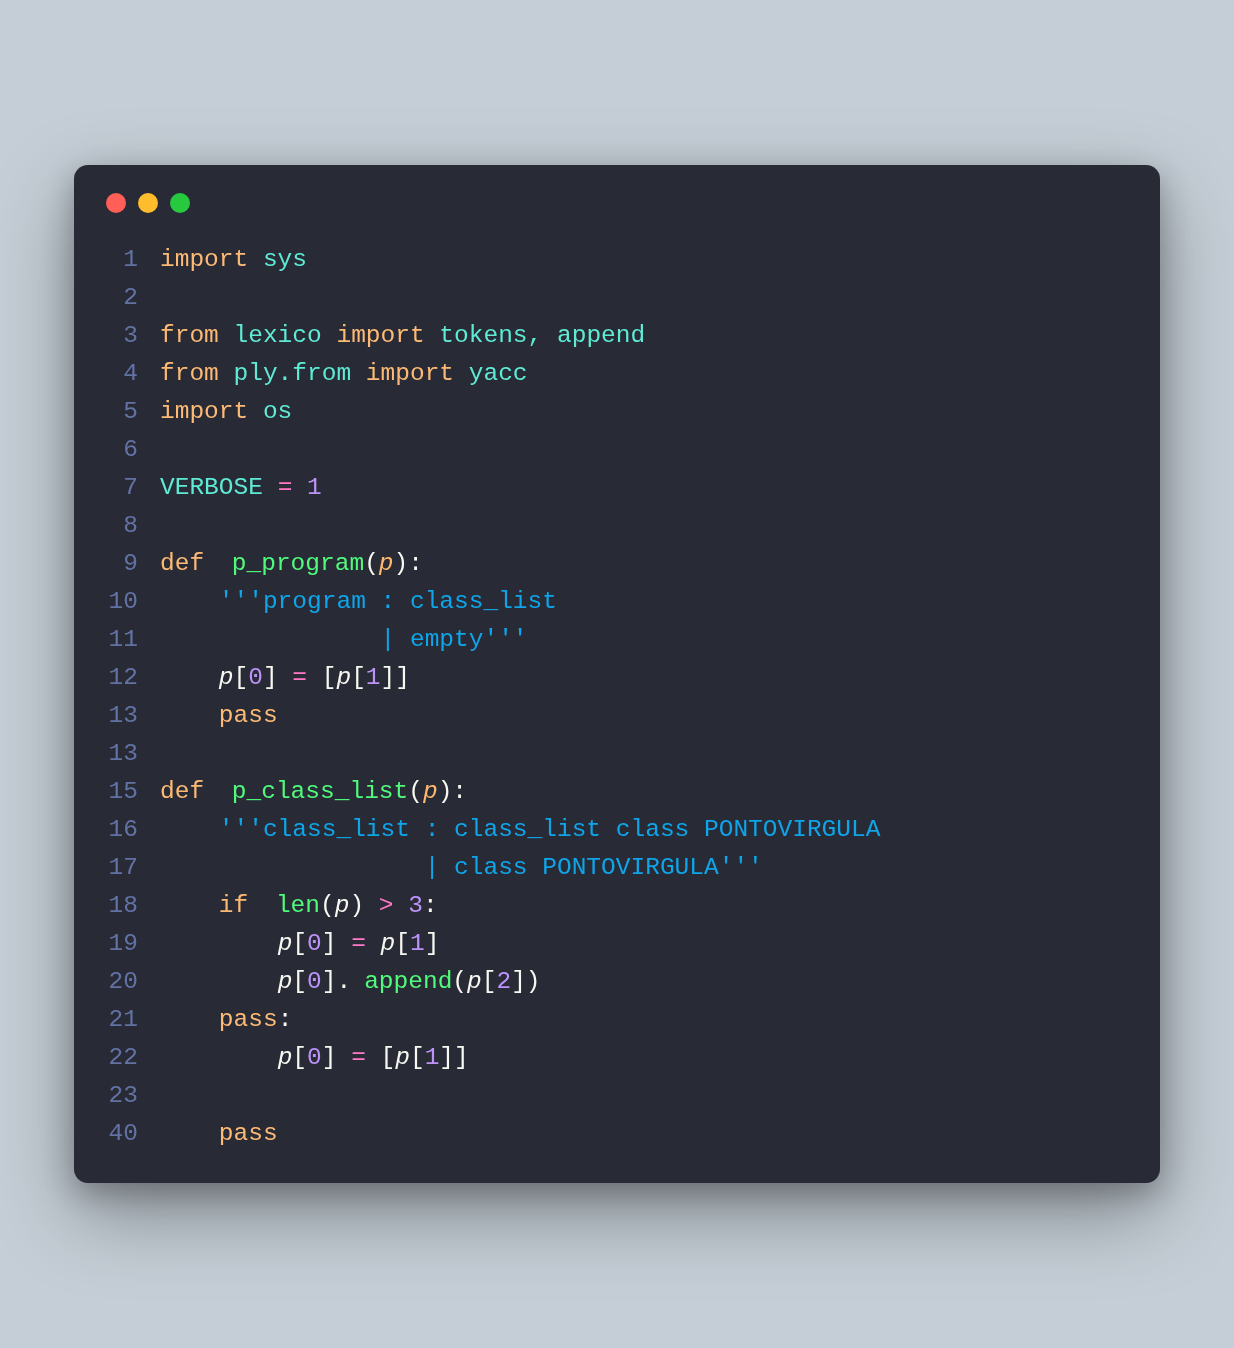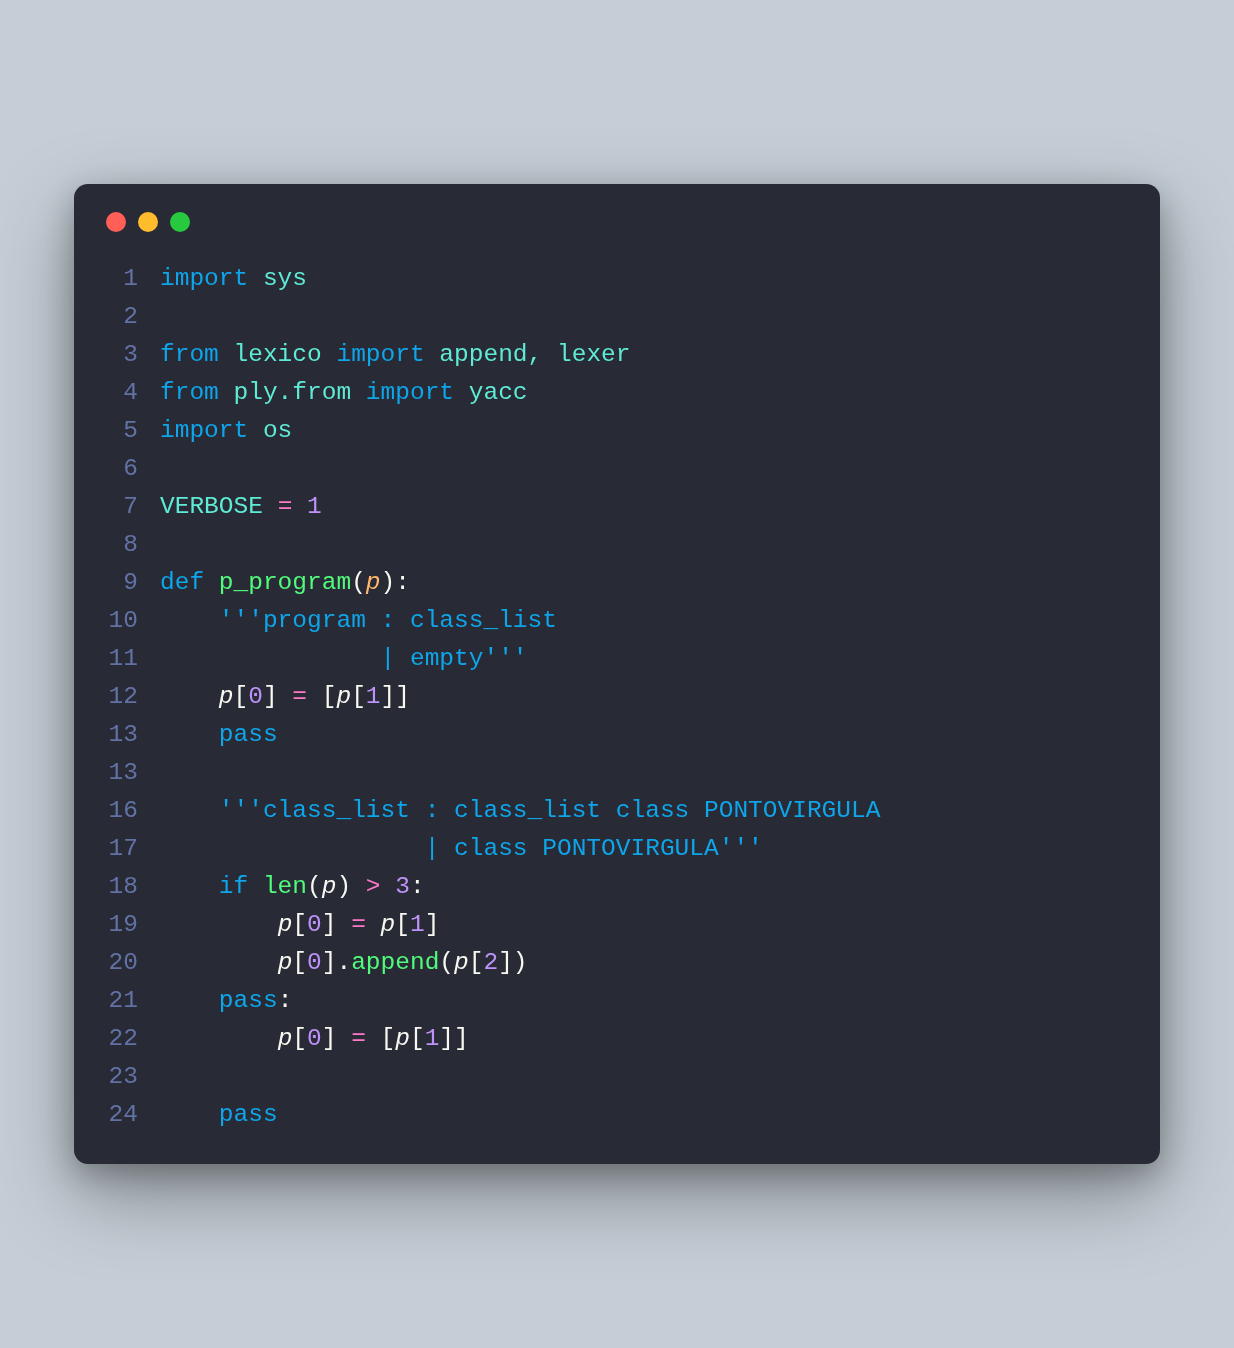--- a/index.html
+++ b/index.html
@@ -43,57 +43,58 @@
   }
   .ln {
     color: #6272a4;
     width: 56px;
     text-align: right;
     padding-right: 22px;
     user-select: none;
     flex-shrink: 0;
   }
   .content { flex: 1; }
-  .kw { color: #0ea5e9; }        
-  .fn { color: #50fa7b; }        
+  .kw { color: #fdba74; }        
+  .fn { color: #50fa7b; margin-left: 13px; }        
   .id { color: #5eead4; }        
   .param { color: #ffb86c; font-style: italic; }  
   .pvar { color: #f8f8f2; font-style: italic; }   
   .num { color: #bd93f9; }       
   .op { color: #ff79c6; }        
   .pn { color: #f8f8f2; }        
   .str { color: #0ea5e9; }       
 </style>
 </head>
 <body>
 
 <div class="window">
   <div class="traffic-lights">
     <div class="dot red"></div>
     <div class="dot yellow"></div>
     <div class="dot green"></div>
   </div>
   <div class="code" id="code">
       <div class="line"><span class="ln">1</span><span class="content"><span class="kw">import</span><span class="id"> sys</span></span></div>
       <div class="line"><span class="ln">2</span><span class="content">&nbsp;</span></div>
-      <div class="line"><span class="ln">3</span><span class="content"><span class="kw">from</span><span class="id"> lexico </span><span class="kw">import</span><span class="id"> append, lexer</span></span></div>
+      <div class="line"><span class="ln">3</span><span class="content"><span class="kw">from</span><span class="id"> lexico </span><span class="kw">import</span><span class="id"> tokens, append</span></span></div>
       <div class="line"><span class="ln">4</span><span class="content"><span class="kw">from</span><span class="id"> ply.from </span><span class="kw">import</span><span class="id"> yacc</span></span></div>
       <div class="line"><span class="ln">5</span><span class="content"><span class="kw">import</span><span class="id"> os</span></span></div>
       <div class="line"><span class="ln">6</span><span class="content">&nbsp;</span></div>
       <div class="line"><span class="ln">7</span><span class="content"><span class="id">VERBOSE </span><span class="op">=</span><span class="id"> </span><span class="num">1</span></span></div>
       <div class="line"><span class="ln">8</span><span class="content">&nbsp;</span></div>
       <div class="line"><span class="ln">9</span><span class="content"><span class="kw">def</span><span class="id"> </span><span class="fn">p_program</span><span class="pn">(</span><span class="param">p</span><span class="pn">):</span></span></div>
       <div class="line"><span class="ln">10</span><span class="content"><span class="str">    '''program : class_list</span></span></div>
       <div class="line"><span class="ln">11</span><span class="content"><span class="str">               | empty'''</span></span></div>
       <div class="line"><span class="ln">12</span><span class="content"><span class="id">    </span><span class="pvar">p</span><span class="pn">[</span><span class="num">0</span><span class="pn">] </span><span class="op">=</span><span class="pn"> [</span><span class="pvar">p</span><span class="pn">[</span><span class="num">1</span><span class="pn">]]</span></span></div>
       <div class="line"><span class="ln">13</span><span class="content"><span class="id">    </span><span class="kw">pass</span></span></div>
       <div class="line"><span class="ln">13</span><span class="content">&nbsp;</span></div>
+      <div class="line"><span class="ln">15</span><span class="content"><span class="kw">def</span><span class="id"> </span><span class="fn">p_class_list</span><span class="pn">(</span><span class="param">p</span><span class="pn">):</span></span></div>
       <div class="line"><span class="ln">16</span><span class="content"><span class="str">    '''class_list : class_list class PONTOVIRGULA</span></span></div>
       <div class="line"><span class="ln">17</span><span class="content"><span class="str">                  | class PONTOVIRGULA'''</span></span></div>
       <div class="line"><span class="ln">18</span><span class="content"><span class="id">    </span><span class="kw">if</span><span class="id"> </span><span class="fn">len</span><span class="pn">(</span><span class="pvar">p</span><span class="pn">) </span><span class="op">&gt;</span><span class="id"> </span><span class="num">3</span><span class="pn">:</span></span></div>
       <div class="line"><span class="ln">19</span><span class="content"><span class="id">        </span><span class="pvar">p</span><span class="pn">[</span><span class="num">0</span><span class="pn">] </span><span class="op">=</span><span class="id"> </span><span class="pvar">p</span><span class="pn">[</span><span class="num">1</span><span class="pn">]</span></span></div>
       <div class="line"><span class="ln">20</span><span class="content"><span class="id">        </span><span class="pvar">p</span><span class="pn">[</span><span class="num">0</span><span class="pn">].</span><span class="fn">append</span><span class="pn">(</span><span class="pvar">p</span><span class="pn">[</span><span class="num">2</span><span class="pn">])</span></span></div>
       <div class="line"><span class="ln">21</span><span class="content"><span class="id">    </span><span class="kw">pass</span><span class="pn">:</span></span></div>
       <div class="line"><span class="ln">22</span><span class="content"><span class="id">        </span><span class="pvar">p</span><span class="pn">[</span><span class="num">0</span><span class="pn">] </span><span class="op">=</span><span class="pn"> [</span><span class="pvar">p</span><span class="pn">[</span><span class="num">1</span><span class="pn">]]</span></span></div>
       <div class="line"><span class="ln">23</span><span class="content">&nbsp;</span></div>
-      <div class="line"><span class="ln">24</span><span class="content"><span class="id">    </span><span class="kw">pass</span></span></div>
+      <div class="line"><span class="ln">40</span><span class="content"><span class="id">    </span><span class="kw">pass</span></span></div>
     </div>
 </div>
 
 </body></html>

